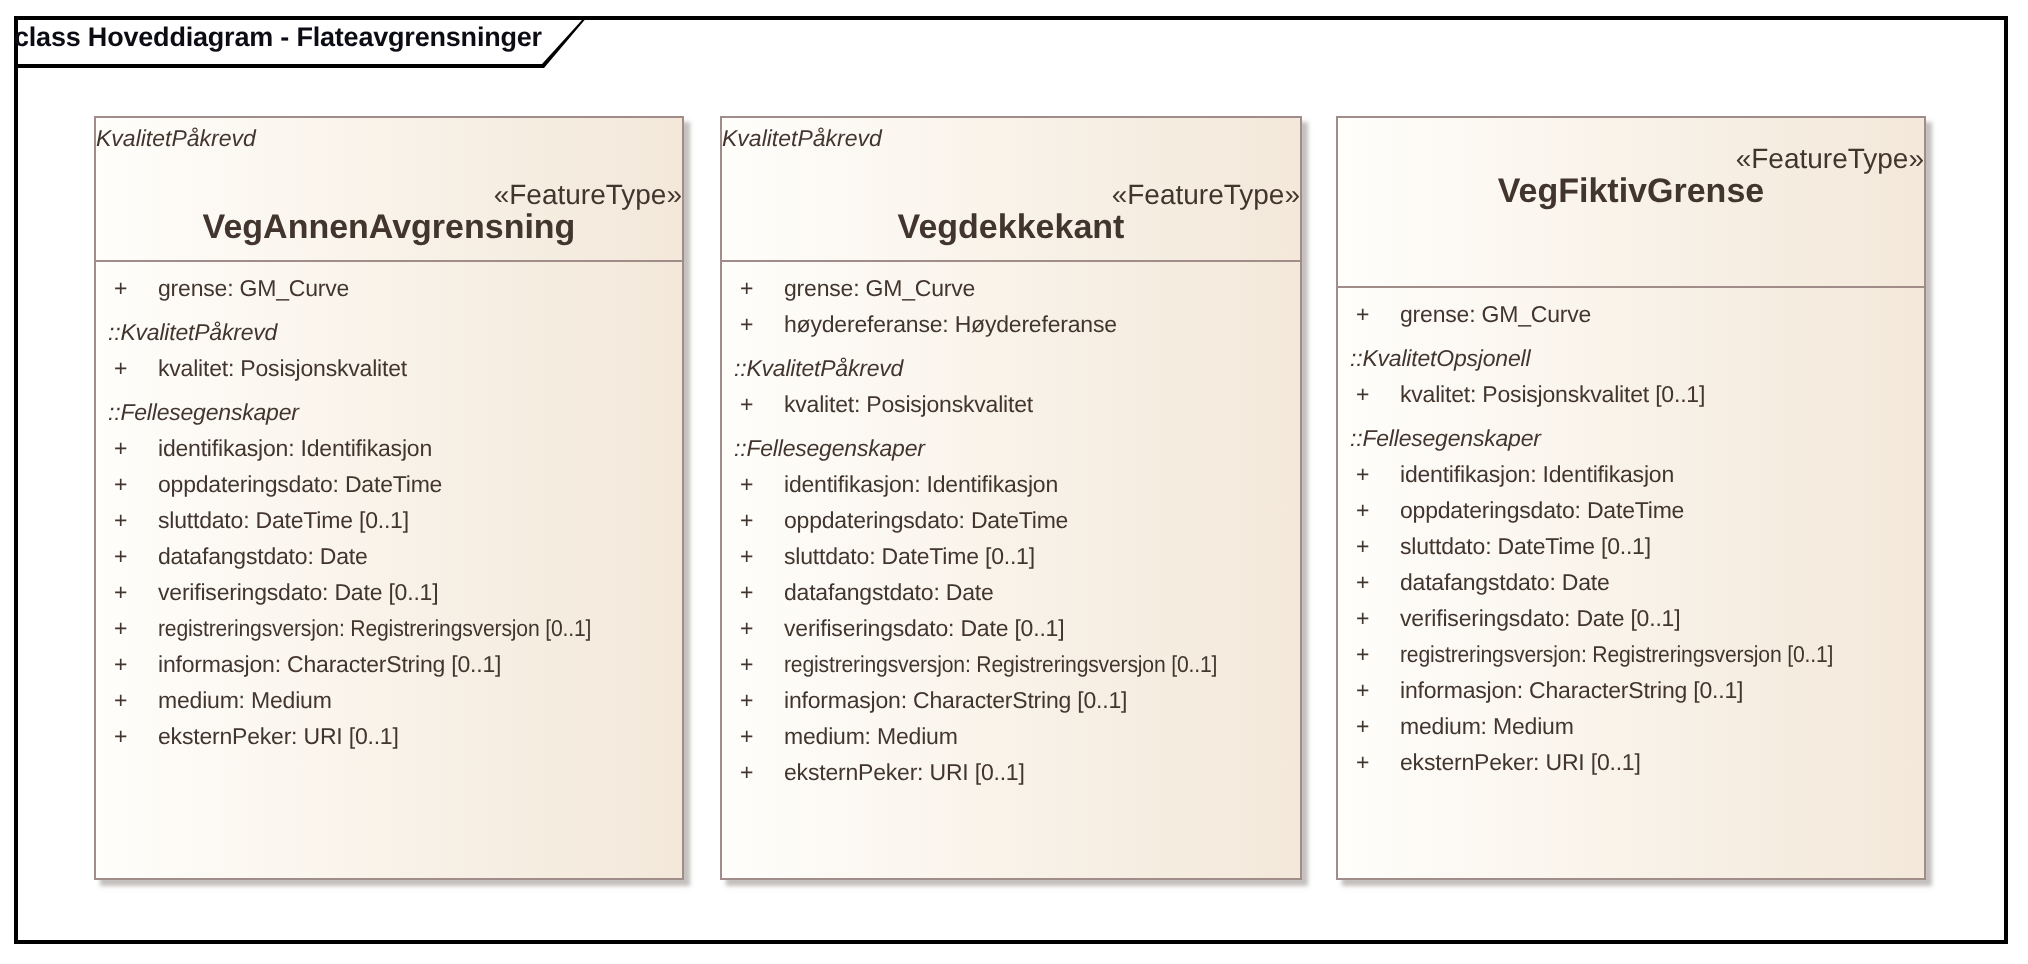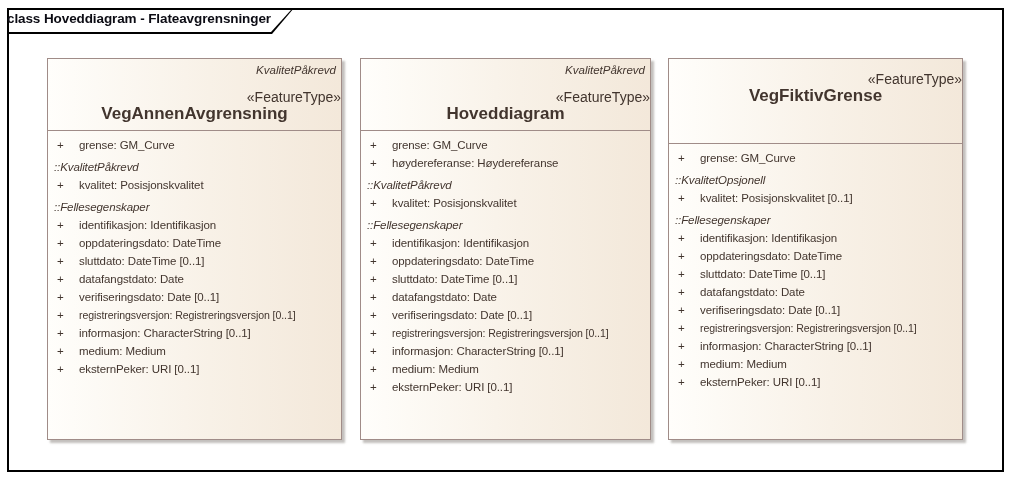--- a/index.html
+++ b/index.html
@@ -41,21 +41,21 @@
     box-sizing: border-box;
     border: 1.5px solid #a08c88;
     background: linear-gradient(90deg, #fffefb 0%, #f8f1e7 55%, #f3e8da 100%);
     box-shadow: 3px 3px 2px rgba(145, 140, 135, 0.55);
   }
   .hdr {
     height: 72px; box-sizing: border-box;
     border-bottom: 1.5px solid #a08c88;
   }
   .hdr .tag {
-    text-align: right; padding: 4px 5px 0 0;
+    padding: 4px 5px 0 0;
     font-style: italic; font-size: 11.5px; line-height: 14px;
   }
   .hdr .stereo {
     text-align: right; margin-top: 13px;
     font-size: 14px; line-height: 14px;
   }
   .hdr .cname {
     text-align: center; margin-top: 2px;
     font-size: 17px; font-weight: bold; line-height: 15px;
   }
@@ -140,21 +140,21 @@
         <span class="vis">+</span>
         <span class="atext">eksternPeker: URI [0..1]</span>
       </div>
   </div>
 </div>
 
 <div class="uml-class" style="left:360px; width:291px;">
   <div class="hdr">
     <div class="tag">KvalitetPåkrevd</div>
     <div class="stereo">«FeatureType»</div>
-    <div class="cname">Hoveddiagram</div>
+    <div class="cname">Vegdekkekant</div>
   </div>
   <div class="attrs">
     <div class="row">
         <span class="vis">+</span>
         <span class="atext">grense: GM_Curve</span>
       </div>
     <div class="row">
         <span class="vis">+</span>
         <span class="atext">høydereferanse: Høydereferanse</span>
       </div>

